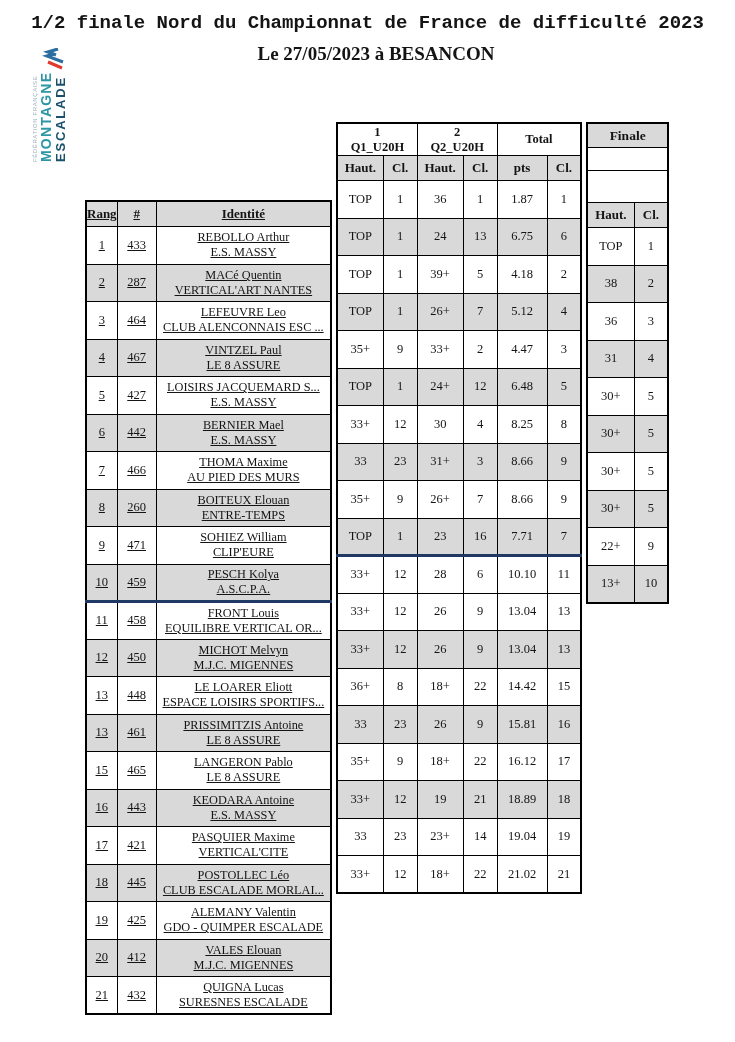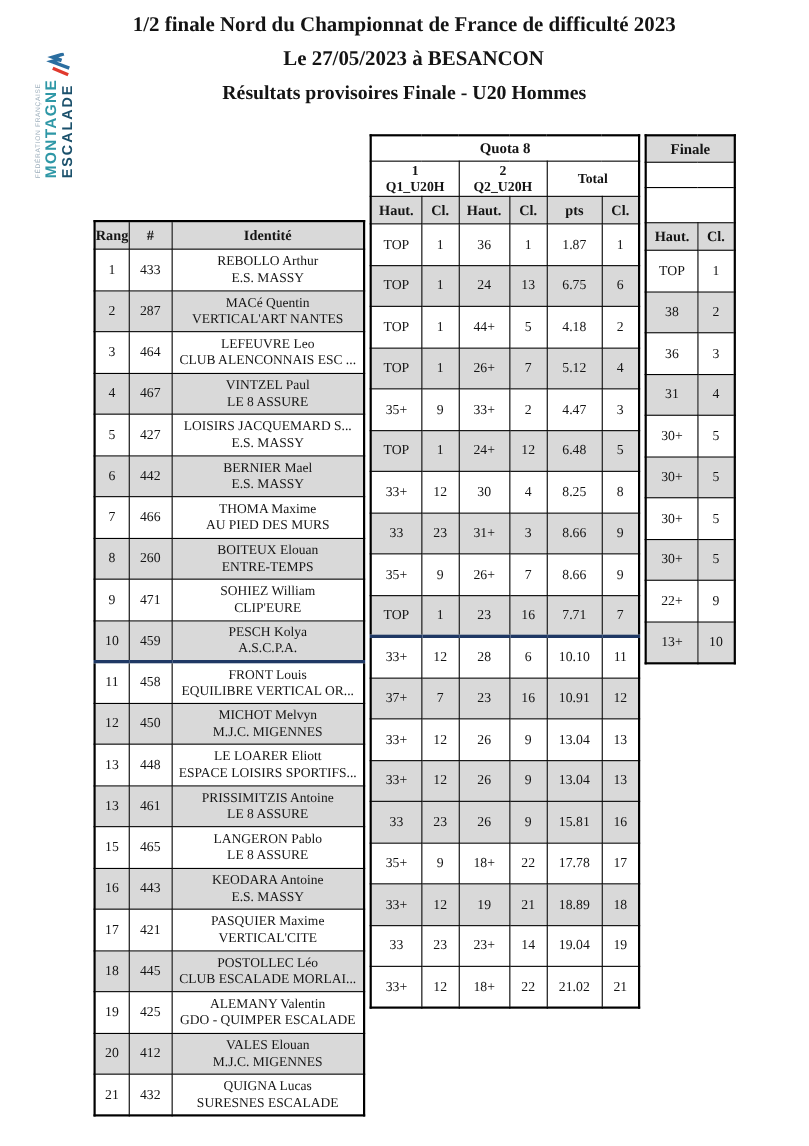--- a/index.html
+++ b/index.html
@@ -20,29 +20,29 @@
     display: flex; flex-direction: column; justify-content: flex-end;
     font-family: "Liberation Sans", sans-serif;
   }
   .logo-fed { font-size: 6px; letter-spacing: 0.6px; color: #9fb0bd; margin-bottom: 1px; white-space: nowrap; }
   .logo-main-row { display: flex; align-items: flex-end; gap: 2px; }
   .logo-montagne { font-size: 14px; font-weight: bold; letter-spacing: 1.2px; color: #2e97a6; line-height: 1.05; }
   .logo-escalade { font-size: 13px; font-weight: bold; letter-spacing: 1.8px; color: #1a506b; line-height: 1.1; }
   .logo-icon { margin-bottom: 2px; }
   
   .titles { position: absolute; left: 0; top: 12px; width: 735px; text-align: center; }
-  .title-main  { font-size: 19px; font-weight: bold; }
+  .title-main  { font-size: 19px; font-weight: bold; font-family: Liberation Mono, monospace; }
   .title-date  { font-size: 19px; font-weight: bold; margin-top: 9px; padding-left: 17px; }
   .title-sub   { font-size: 18px; font-weight: bold; margin-top: 9px; }
   
   .table-area { position: absolute; left: 85px; top: 122px; display: flex; align-items: flex-start; gap: 4px; }
   table { border-collapse: collapse; table-layout: fixed; border: 2px solid #000; }
   td, th { border: 1px solid #000; padding: 0; overflow: hidden; }
   th { font-weight: bold; }
-  .block-main { margin-top: 78px; }
+  .block-main { margin-top: 78px; text-decoration: underline; }
   .sec-head th   { background: #d9d9d9; font-size: 13.5px; height: 23px; }
   .quota-row th  { background: #ffffff; font-size: 13.5px; height: 22px; }
   .empty-row td  { background: #ffffff; height: 22px; }
   .empty-row2 td { background: #ffffff; height: 31px; }
   .rounds-row th { background: #ffffff; font-size: 12.5px; height: 31px; line-height: 1.2; }
   .col-head th   { background: #d9d9d9; font-size: 13px; height: 24px; }
   .data-row      { height: 37.5px; }
   .data-row td   { font-size: 12.5px; text-align: center; background: #ffffff; }
   .data-row.stripe td { background: #d9d9d9; }
   .identity-cell { text-align: left; padding: 2px 5px; vertical-align: middle; }
@@ -65,21 +65,20 @@
         <path d="M8 21 L14 5 L16 12" stroke="#2b6ea0" stroke-width="3.2" fill="none"></path>
         <path d="M15 14 L18 6 L21 16" stroke="#2b6ea0" stroke-width="3.2" fill="none"></path>
       </svg>
     </div>
   </div>
 </div>
 
 <div class="titles">
   <div class="title-main">1/2 finale Nord du Championnat de France de difficulté 2023</div>
   <div class="title-date">Le 27/05/2023 à BESANCON</div>
-  <div class="title-sub">Résultats provisoires Finale - U20 Hommes</div>
 </div>
 
 <div class="table-area">
 
   <div class="block-main">
     <table>
       <colgroup>
           <col style="width:26px">
           <col style="width:39px">
           <col style="width:175px">
@@ -268,23 +267,20 @@
     <table>
       <colgroup>
           <col style="width:46px">
           <col style="width:34px">
           <col style="width:46px">
           <col style="width:34px">
           <col style="width:50px">
           <col style="width:34px">
         </colgroup>
       <thead>
-        <tr class="quota-row">
-          <th colspan="6">Quota 8</th>
-        </tr>
         <tr class="rounds-row">
           <th colspan="2">
             <div>1</div>
             <div>Q1_U20H</div>
           </th>
           <th colspan="2">
             <div>2</div>
             <div>Q2_U20H</div>
           </th>
           <th colspan="2">Total</th>
@@ -311,21 +307,21 @@
             <td>TOP</td>
             <td>1</td>
             <td>24</td>
             <td>13</td>
             <td>6.75</td>
             <td>6</td>
           </tr>
           <tr class="data-row">
             <td>TOP</td>
             <td>1</td>
-            <td>44+</td>
+            <td>39+</td>
             <td>5</td>
             <td>4.18</td>
             <td>2</td>
           </tr>
           <tr class="data-row stripe">
             <td>TOP</td>
             <td>1</td>
             <td>26+</td>
             <td>7</td>
             <td>5.12</td>
@@ -380,58 +376,58 @@
             <td>7</td>
           </tr>
           <tr class="data-row">
             <td>33+</td>
             <td>12</td>
             <td>28</td>
             <td>6</td>
             <td>10.10</td>
             <td>11</td>
           </tr>
-          <tr class="data-row stripe">
-            <td>37+</td>
-            <td>7</td>
-            <td>23</td>
-            <td>16</td>
-            <td>10.91</td>
-            <td>12</td>
-          </tr>
           <tr class="data-row">
             <td>33+</td>
             <td>12</td>
             <td>26</td>
             <td>9</td>
             <td>13.04</td>
             <td>13</td>
           </tr>
           <tr class="data-row stripe">
             <td>33+</td>
             <td>12</td>
             <td>26</td>
             <td>9</td>
             <td>13.04</td>
             <td>13</td>
+          </tr>
+          <tr class="data-row">
+            <td>36+</td>
+            <td>8</td>
+            <td>18+</td>
+            <td>22</td>
+            <td>14.42</td>
+            <td>15</td>
           </tr>
           <tr class="data-row stripe">
             <td>33</td>
             <td>23</td>
             <td>26</td>
             <td>9</td>
             <td>15.81</td>
             <td>16</td>
           </tr>
           <tr class="data-row">
             <td>35+</td>
             <td>9</td>
             <td>18+</td>
             <td>22</td>
-            <td>17.78</td>
+            <td>16.12</td>
             <td>17</td>
           </tr>
           <tr class="data-row stripe">
             <td>33+</td>
             <td>12</td>
             <td>19</td>
             <td>21</td>
             <td>18.89</td>
             <td>18</td>
           </tr>

